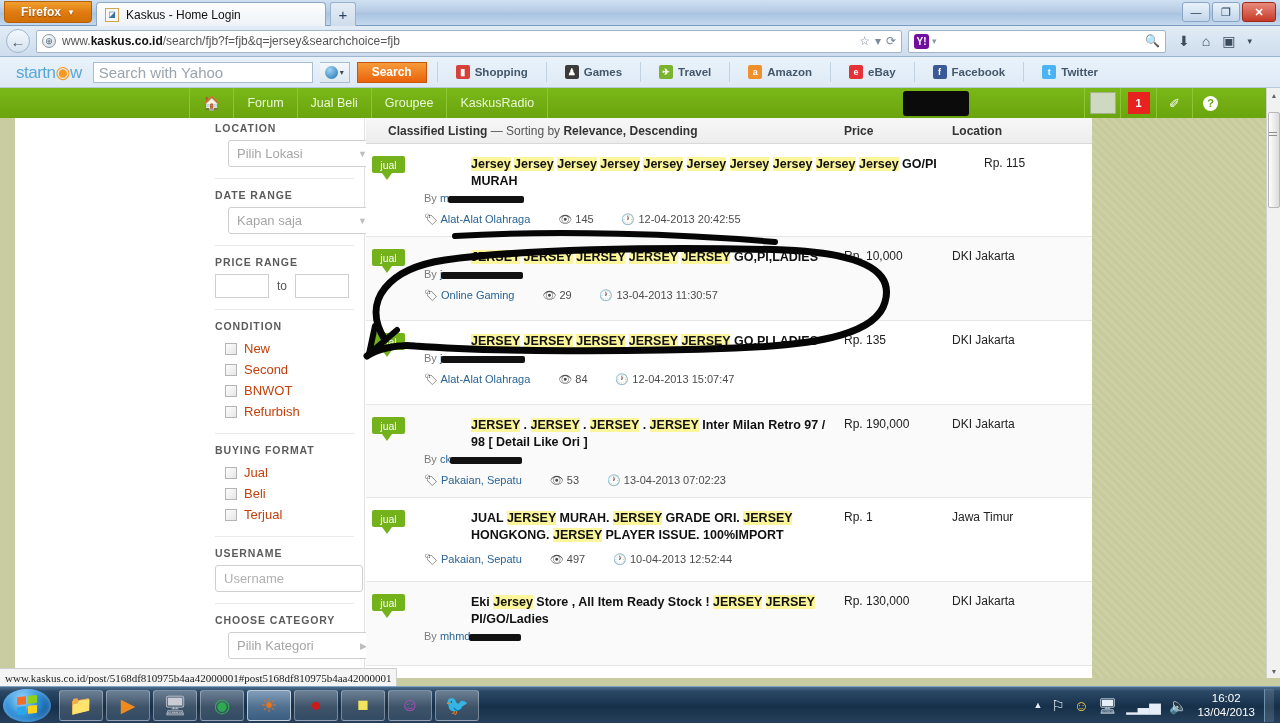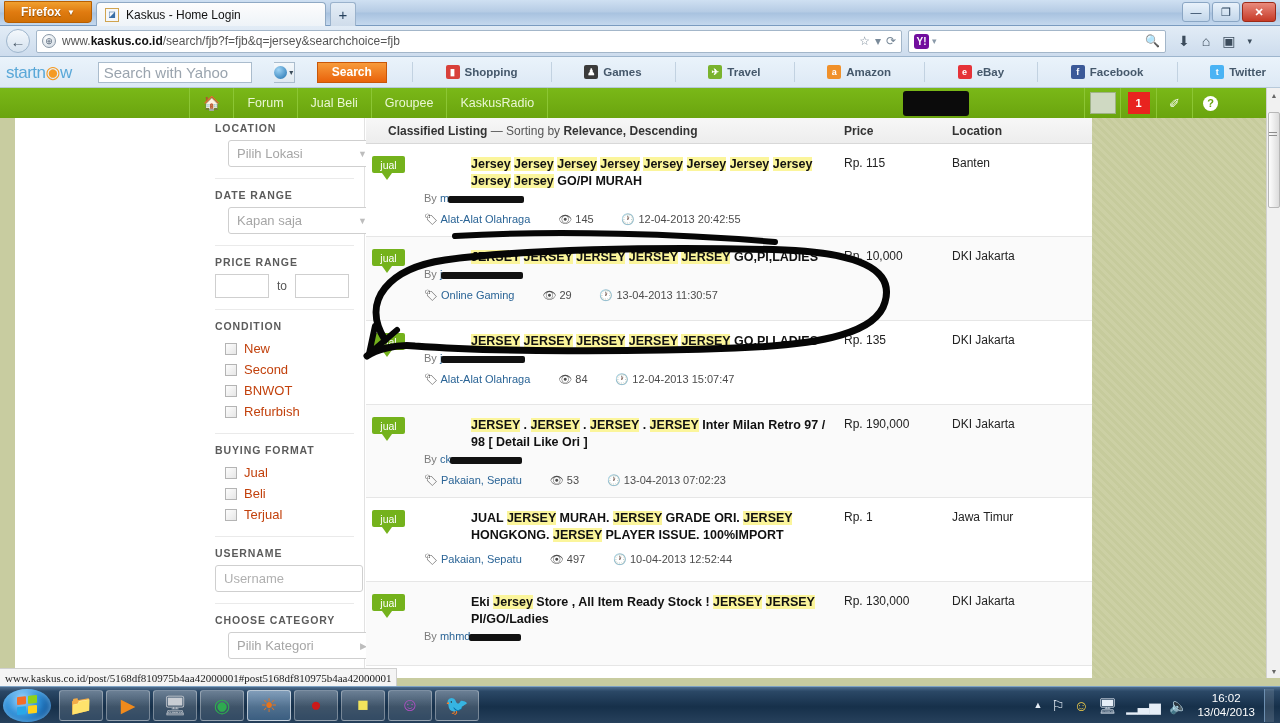--- a/index.html
+++ b/index.html
@@ -96,21 +96,21 @@
     color: #fff; font-size: 10px; font-weight: bold;
     display: flex; align-items: center; justify-content: center;
   }
   .nav-right { display: flex; align-items: center; gap: 12px; color: #3c4c5c; font-size: 14px; margin-left: 6px; }
 
   
   .toolbar2 {
     position: absolute; top: 57px; left: 0; width: 1280px; height: 31px;
     background: linear-gradient(to bottom, #eaf3fb, #dde9f5);
     border-bottom: 1px solid #b7c9da;
-    display: flex; align-items: center; padding: 0 6px; gap: 22px;
+    display: flex; align-items: center; padding: 0 16px; gap: 7px;
   }
   .snlogo { font-size: 17px; color: #5aa8d8; letter-spacing: -.5px; padding-right: 4px; }
   .snlogo .o { color: #f59a23; }
   .sn-input {
     width: 220px; height: 21px; background: #fff; border: 1px solid #aabccd;
     display: flex; align-items: center; padding: 0 5px;
     font-size: 15px; color: #9aa4ae; 
   }
   .sn-selector {
     width: 30px; height: 21px; background: linear-gradient(to bottom,#f4f8fb,#e0e9f1);
@@ -523,21 +523,20 @@
               <div class="row-main">
                 <div class="row-title"><span class="hl">Jersey</span><span> </span><span class="hl">Jersey</span><span> </span><span class="hl">Jersey</span><span> </span><span class="hl">Jersey</span><span> </span><span class="hl">Jersey</span><span> </span><span class="hl">Jersey</span><span> </span><span class="hl">Jersey</span><span> </span><span class="hl">Jersey</span><span> </span><span class="hl">Jersey</span><span> </span><span class="hl">Jersey</span><span> </span><span>GO/PI MURAH</span></div>
                 <div class="row-by"><span>By </span><a>m</a><span class="redact" style="width: 76px;"></span></div>
                 <div class="row-meta">
                   <span><span>🏷</span> <a>Alat-Alat Olahraga</a></span>
                   <span><span>👁</span> 145</span>
                   <span><span>🕐</span> 12-04-2013 20:42:55</span>
                 </div>
               </div>
               <div class="row-price">Rp. 115</div>
-              <div class="row-loc">Banten</div>
             </div>
             <div class="row alt">
               <div class="row-tag">
                 <div class="tagbub">jual</div>
               </div>
               <div class="row-main">
                 <div class="row-title"><span class="hl">JERSEY</span><span> </span><span class="hl">JERSEY</span><span> </span><span class="hl">JERSEY</span><span> </span><span class="hl">JERSEY</span><span> </span><span class="hl">JERSEY</span><span> GO,PI,LADIES</span></div>
                 <div class="row-by"><span>By </span><a>j</a><span class="redact" style="width: 82px;"></span></div>
                 <div class="row-meta">
                   <span><span>🏷</span> <a>Online Gaming</a></span>

